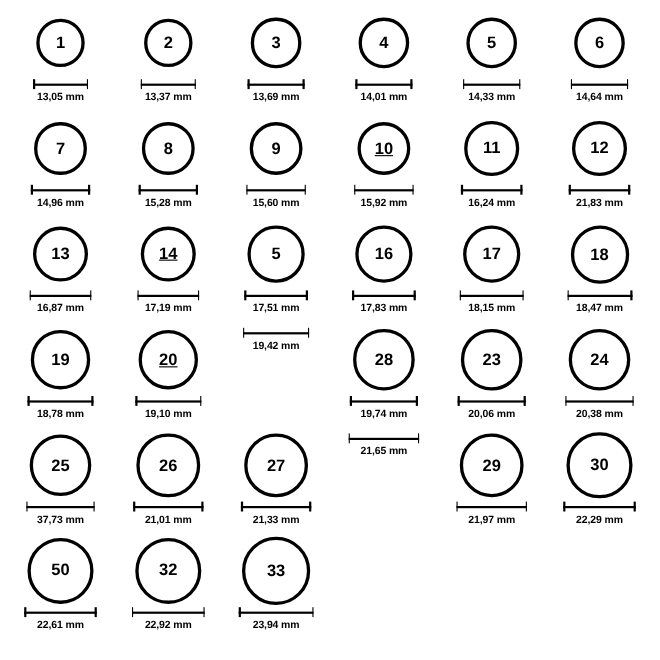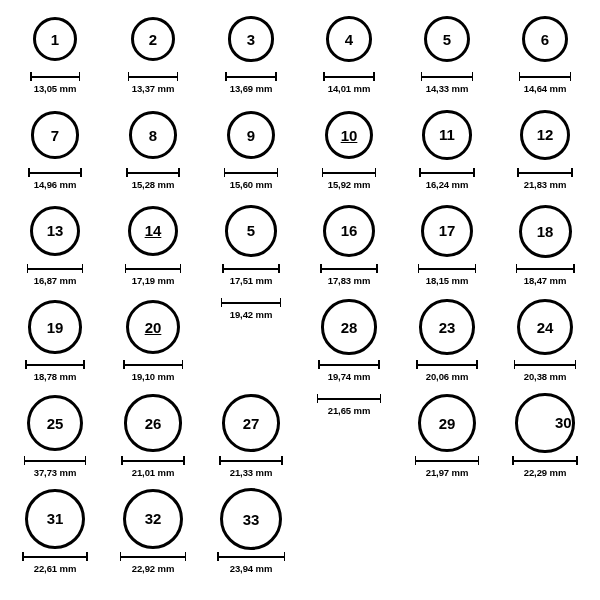--- a/index.html
+++ b/index.html
@@ -466,37 +466,37 @@
         </div>
         <div class="measure" style="width: 64.7px;">
           <div class="bar"></div>
           <div class="tick left"></div>
           <div class="tick right"></div>
         </div>
         <div class="mm">21,97 mm</div>
       </div>
       <div class="cell">
         <div class="ring-wrap">
-          <div class="ring" style="width: 59.3px; height: 59.3px; justify-content: flex-end;">
+          <div class="ring" style="width: 59.3px; height: 59.3px;">
             <span class="ring-label">30</span>
           </div>
         </div>
         <div class="measure" style="width: 65.3px;">
           <div class="bar"></div>
           <div class="tick left"></div>
           <div class="tick right"></div>
         </div>
         <div class="mm">22,29 mm</div>
       </div>
     </div>
     <div class="row">
       <div class="cell">
         <div class="ring-wrap">
           <div class="ring" style="width: 59.8px; height: 59.8px;">
-            <span class="ring-label">31</span>
+            <span class="ring-label">50</span>
           </div>
         </div>
         <div class="measure" style="width: 65.8px;">
           <div class="bar"></div>
           <div class="tick left"></div>
           <div class="tick right"></div>
         </div>
         <div class="mm">22,61 mm</div>
       </div>
       <div class="cell">

